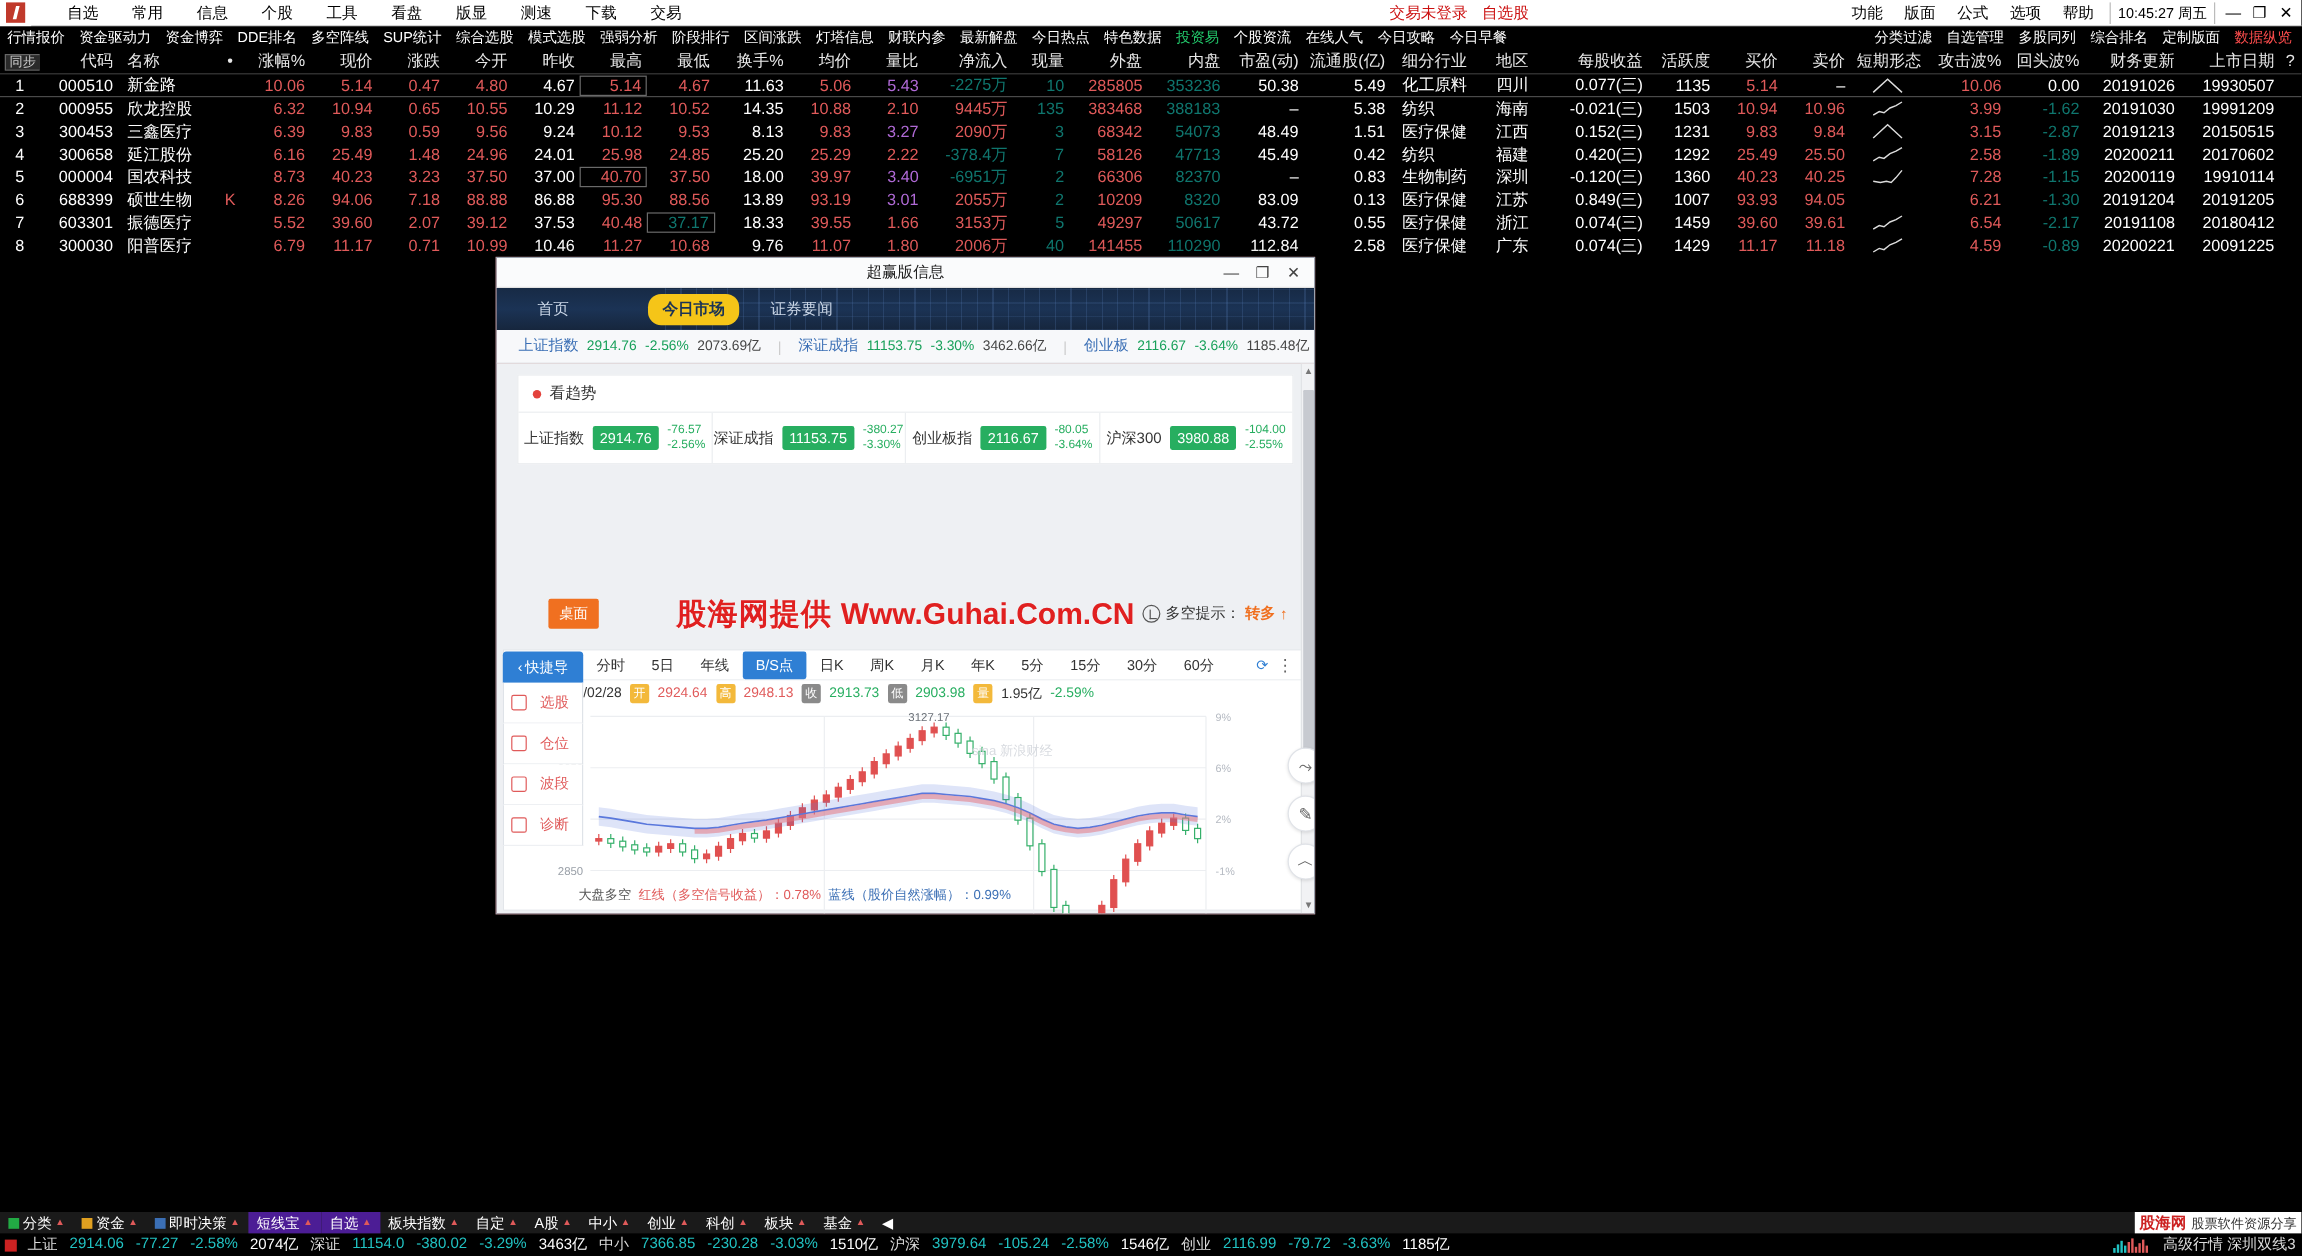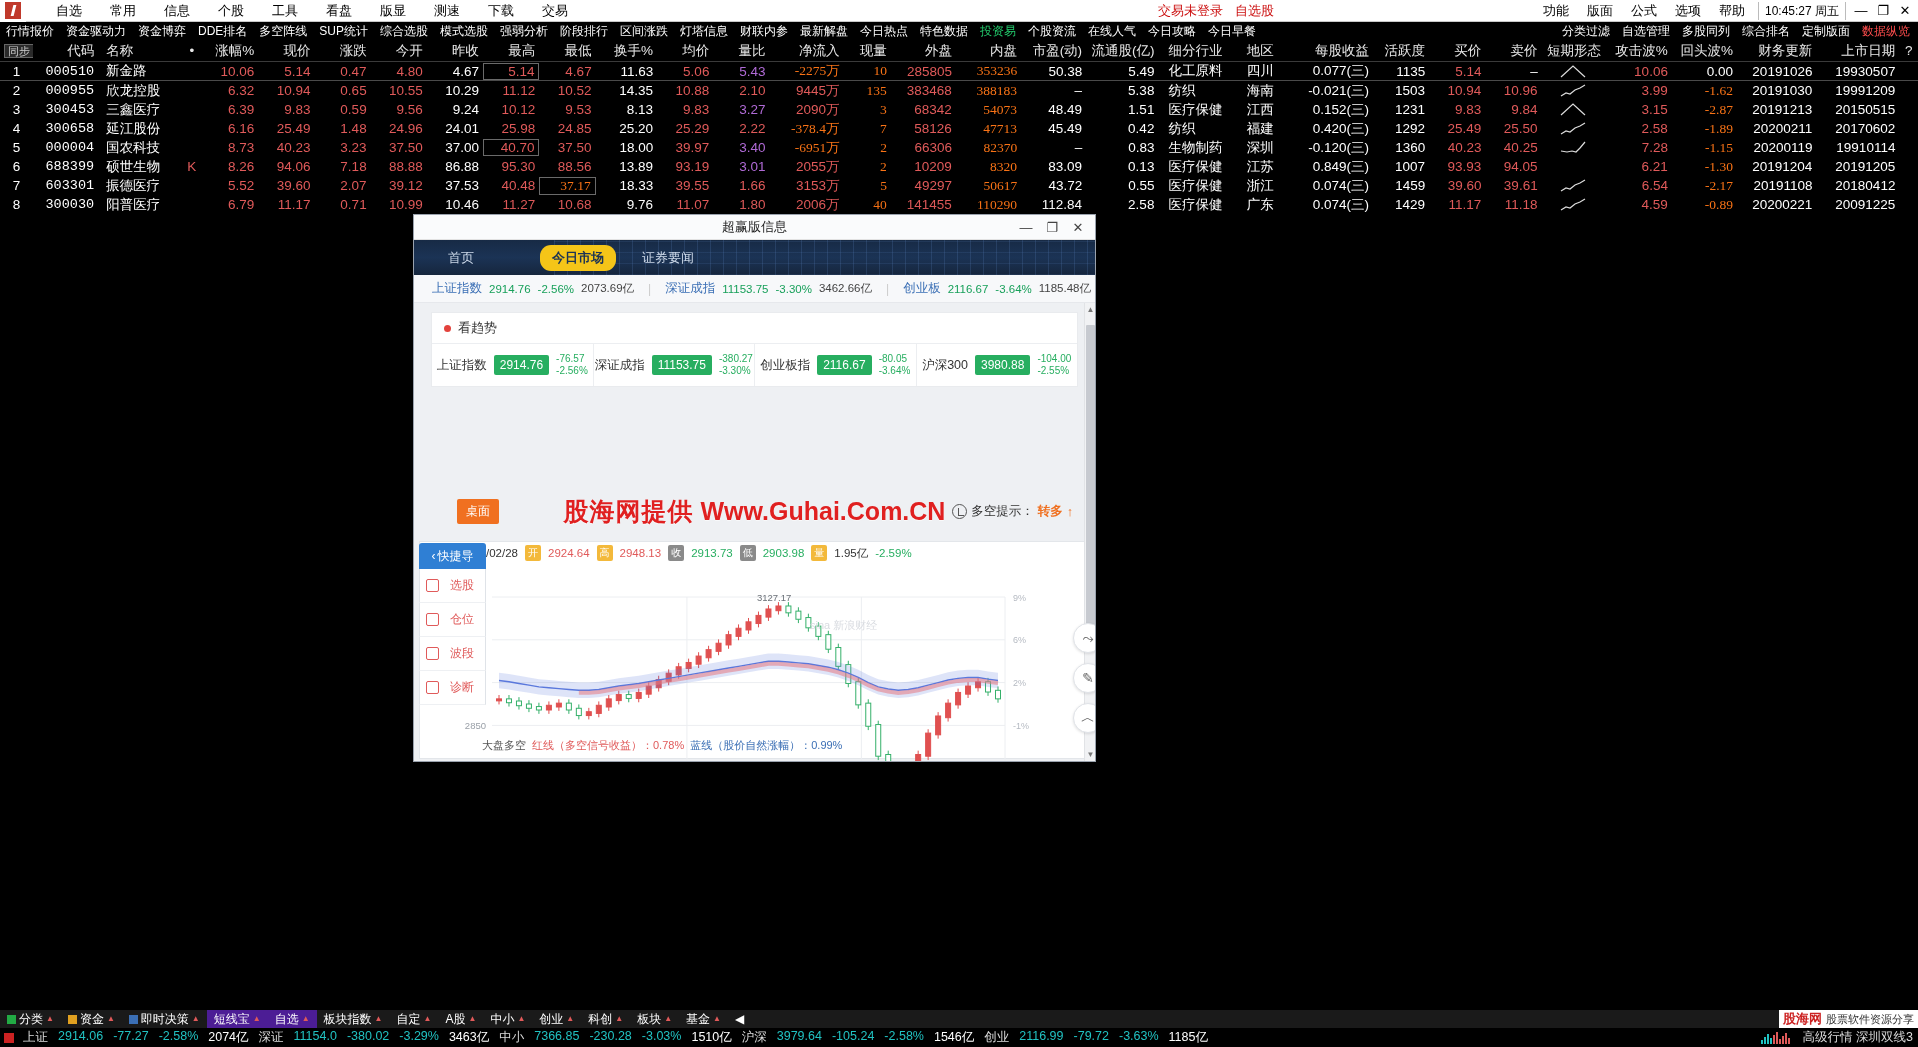--- a/index.html
+++ b/index.html
@@ -63,21 +63,21 @@
   .qt-head {
     display: flex; background: #000; color: #dcdcdc; height: 22px;
     align-items: center; border-bottom: 1px solid #3a3a3a;
   }
   .qt-head .cell { color: #e8e8e8; font-weight: normal; }
   .qt-row { display: flex; height: 19px; align-items: center; }
   .qt-row.r1 { border-bottom: 1px solid #4a4a4a; }
   .cell { padding: 0 4px; white-space: nowrap; overflow: hidden; }
   .c-idx   { width: 36px;  text-align: center; }
   .c-sync  { width: 36px;  text-align: center; }
-  .c-code  { width: 72px;  text-align: right; font-family: Liberation Mono, monospace; }
+  .c-code  { width: 72px;  text-align: right; }
   .c-name  { width: 92px;  text-align: left; padding-left: 8px;}
   .c-mark  { width: 22px;  text-align: center; }
   .c-num   { width: 62px;  text-align: right; }
   .c-num-w { width: 68px;  text-align: right; }
   .c-flow  { width: 82px;  text-align: right; }
   .c-now   { width: 52px;  text-align: right; }
   .c-out   { width: 72px;  text-align: right; }
   .c-pe    { width: 72px;  text-align: right; }
   .c-cap   { width: 80px;  text-align: right; }
   .c-ind   { width: 86px;  text-align: left; padding-left: 10px;}
@@ -85,21 +85,21 @@
   .c-eps   { width: 86px;  text-align: right; }
   .c-act   { width: 62px;  text-align: right; }
   .c-bid   { width: 62px;  text-align: right; }
   .c-ask   { width: 62px;  text-align: right; }
   .c-shape { width: 72px;  text-align: center; }
   .c-wave  { width: 72px;  text-align: right; }
   .c-fin   { width: 88px;  text-align: right; }
   .c-list  { width: 92px;  text-align: right; }
   .c-q     { width: 20px;  text-align: center; }
   .up    { color: #e05a5a; }
-  .down  { color: #f97316; font-family: Liberation Serif, serif; }
+  .down  { color: #0f766e; }
   .white { color: #ffffff; }
   .purple{ color: #b06ad6; }
   .boxed { border: 1px solid #6a6a6a; }
   .sync-btn {
     background: #2a2a2a; border: 1px solid #666; color: #ccc;
     font-size: 11px; padding: 0px 3px;
   }
   .shape-svg { display:block; margin: 0 auto; }
 
   
@@ -791,20 +791,36 @@
     <div class="desk-btn">桌面</div>
 
     <div class="more-hint">
       <span class="circ"></span>
       <span>多空提示：</span>
       <span class="orange">转多</span>
       <span class="orange">↑</span>
     </div>
 
     <div class="chart-wrap">
+      <div class="chart-tabs" id="chart-tabs">
+        <span class="ct">分时</span>
+          <span class="ct">5日</span>
+          <span class="ct">年线</span>
+          <span class="ct active">B/S点</span>
+          <span class="ct">日K</span>
+          <span class="ct">周K</span>
+          <span class="ct">月K</span>
+          <span class="ct">年K</span>
+          <span class="ct">5分</span>
+          <span class="ct">15分</span>
+          <span class="ct">30分</span>
+          <span class="ct">60分</span>
+          <span class="ct-ref">⟳</span>
+        <span class="ct-more">⋮</span>
+      </div>
       <div class="chart-info">
         <span>/02/28</span>
         <span class="ci-tag">开</span>
         <span class="ci-red">2924.64</span>
         <span class="ci-tag">高</span>
         <span class="ci-red">2948.13</span>
         <span class="ci-tag g">收</span>
         <span class="ci-green">2913.73</span>
         <span class="ci-tag g">低</span>
         <span class="ci-green">2903.98</span>

